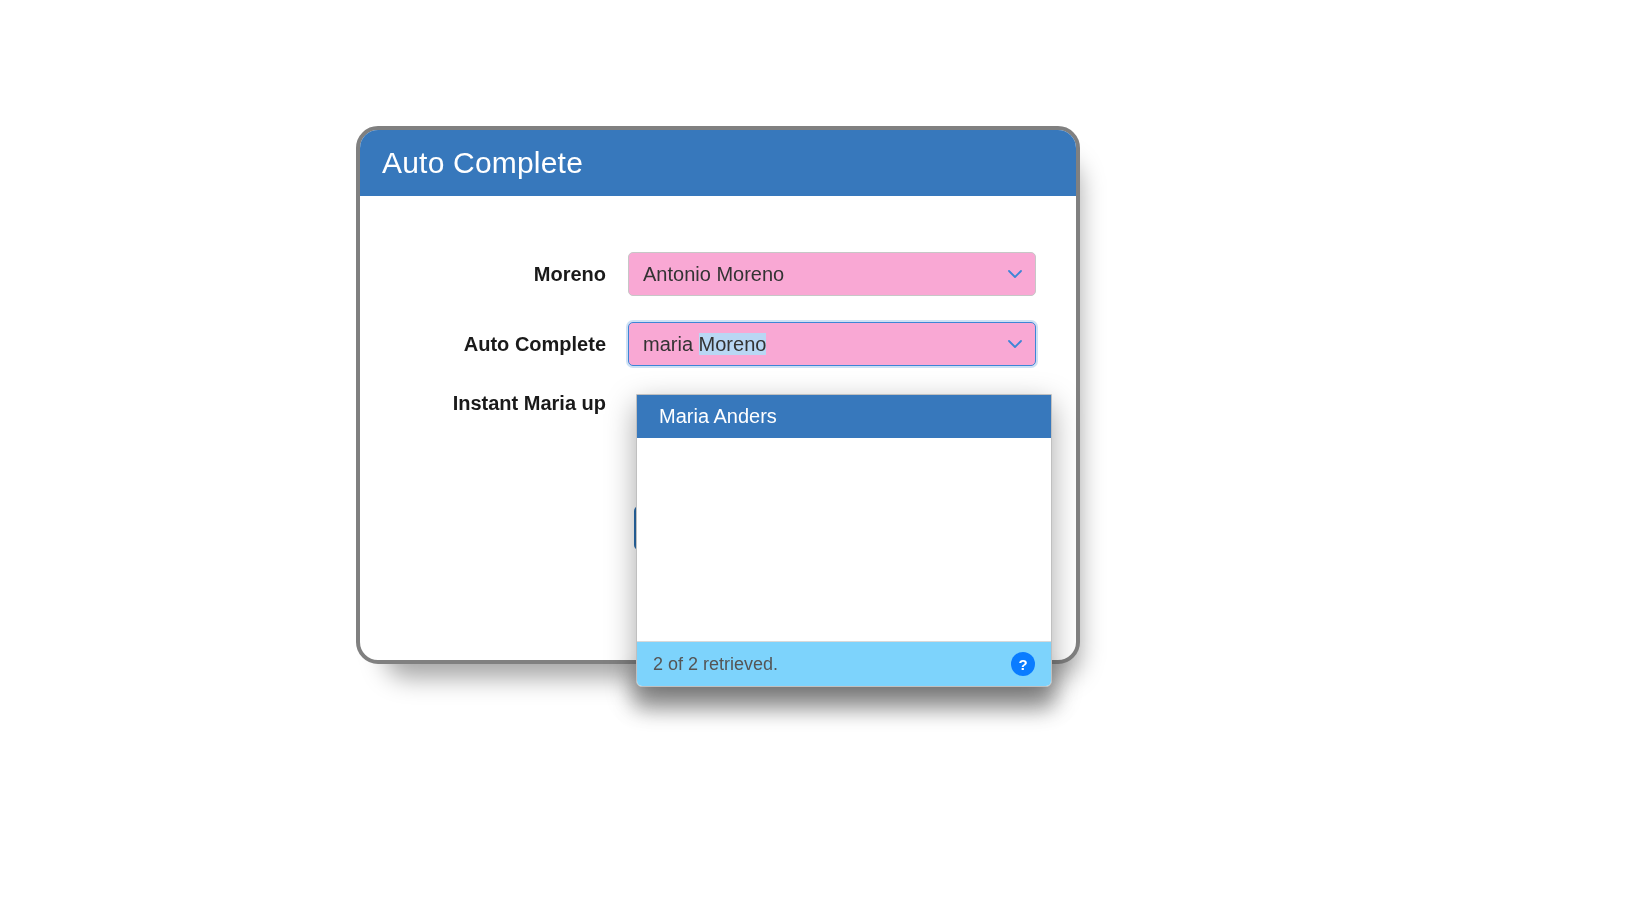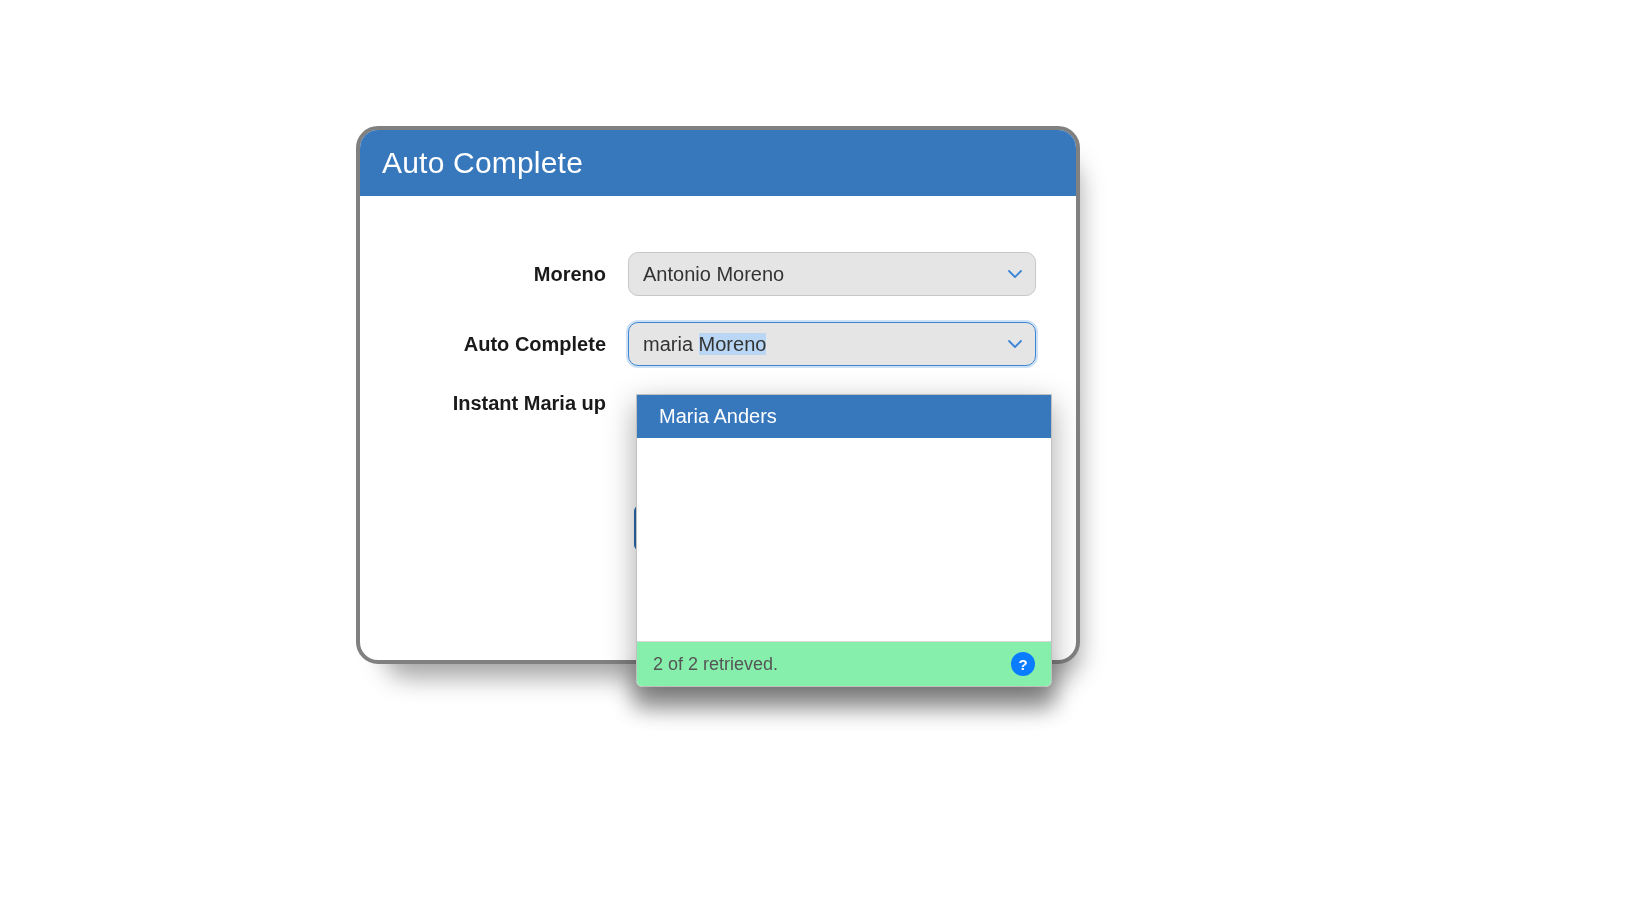--- a/index.html
+++ b/index.html
@@ -61,22 +61,22 @@
     font-size: 20px;
     font-weight: 700;
     color: #1a1a1a;
   }
 
   .select-control {
     position: relative;
     width: 408px;
     height: 44px;
     border: 1px solid #c7c7c7;
-    border-radius: 10px;
-    background: #e5e5e5;
+    border-radius: 5px;
+    background: #f9a8d4;
     display: flex;
     align-items: center;
     padding: 0 40px 0 14px;
     font-size: 20px;
     color: #333333;
   }
   .select-control.focused {
     border-color: #3d86d6;
     box-shadow: 0 0 0 2px rgba(61,134,214,0.25);
   }
@@ -123,21 +123,21 @@
   .dropdown-option.highlighted {
     background: #3778bc;
     color: #ffffff;
   }
   .dropdown-footer {
     display: flex;
     align-items: center;
     justify-content: space-between;
     padding: 10px 16px;
     border-top: 1px solid #d9d9d9;
-    background: #86efac;
+    background: #7dd3fc;
     font-size: 18px;
     color: #555555;
   }
   .help-badge {
     width: 24px;
     height: 24px;
     border-radius: 50%;
     background: #0a7cff;
     color: #ffffff;
     display: flex;

